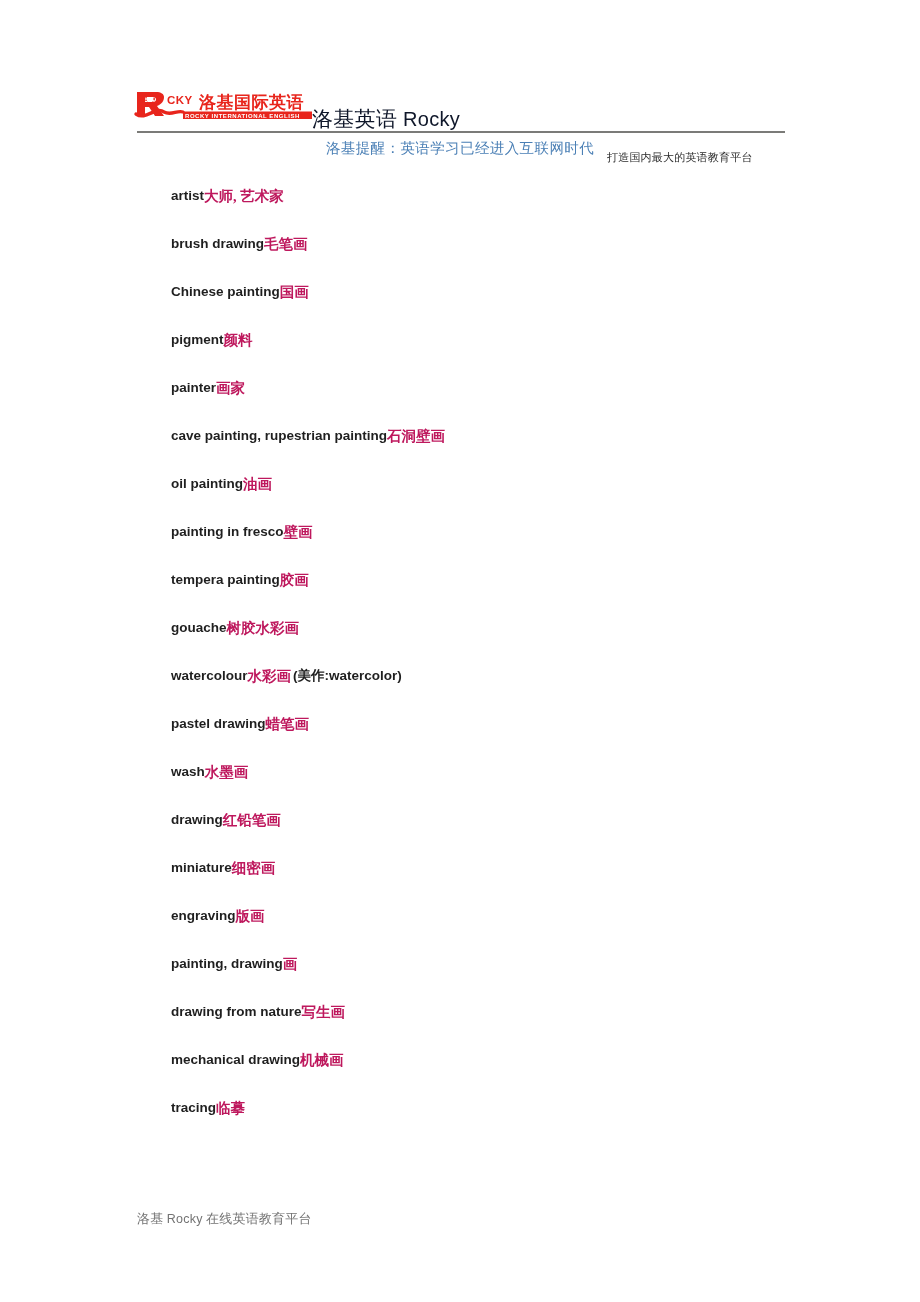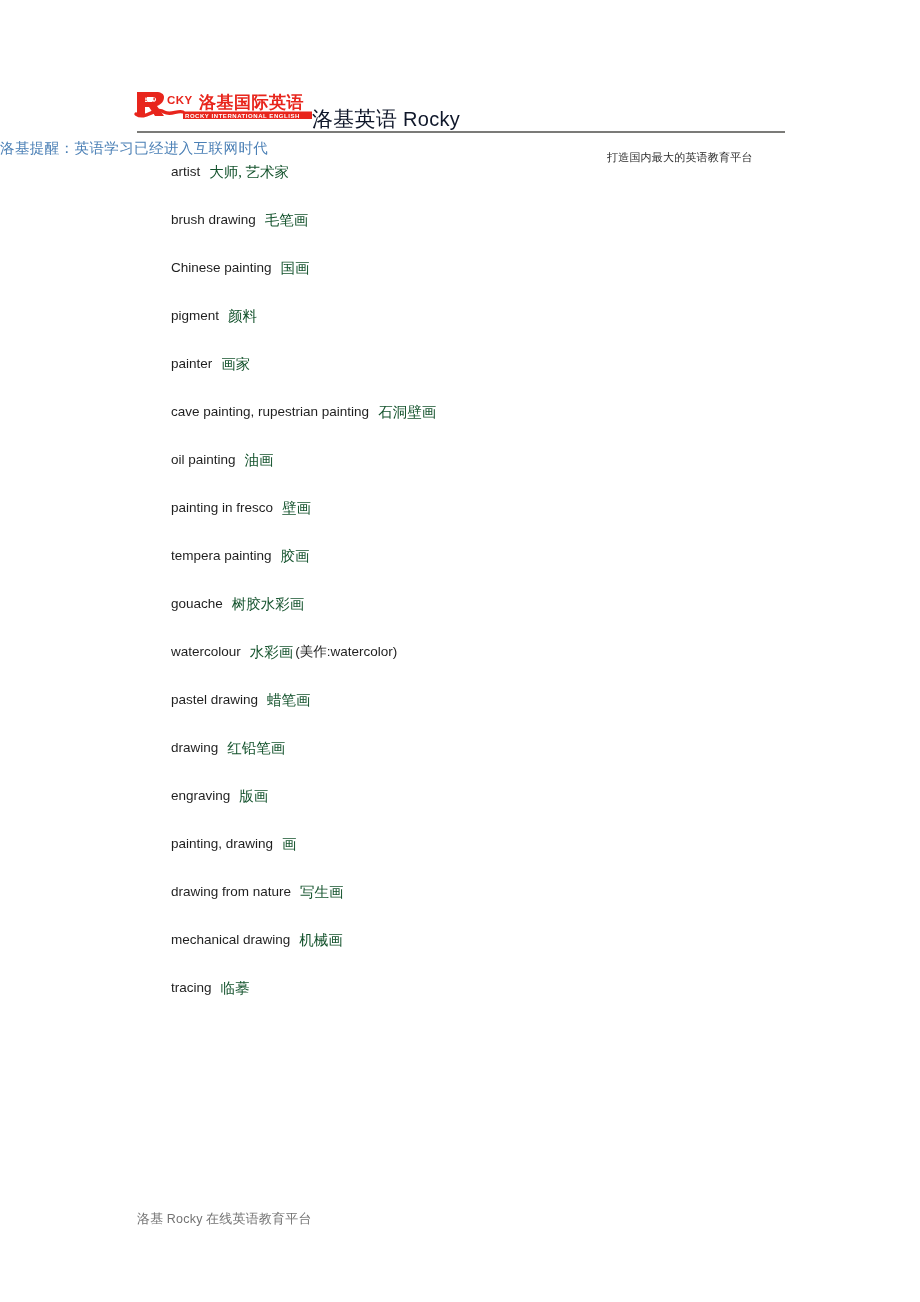--- a/index.html
+++ b/index.html
@@ -79,20 +79,21 @@
     width: 648px;
     height: 0;
     border-top: 2px solid #7b7b78;
   }
 
   .header-sub {
     position: absolute;
     left: 0;
     top: 138px;
     width: 920px;
+    text-align: center;
     font-family: "Liberation Serif", serif;
     font-size: 14.5px;
     line-height: 20px;
     color: #4a7fb5;
     letter-spacing: 0.4px;
   }
 
   
   .content {
     position: absolute;
@@ -101,32 +102,32 @@
     width: 620px;
   }
   .entry {
     height: 48px;
     line-height: 24px;
     font-family: "Liberation Sans", sans-serif;
     font-size: 13.5px;
     color: #1f1f1f;
     white-space: nowrap;
     display: flex;
-    align-items: flex-start;
+    align-items: flex-end;
+    font-weight: bold;
   }
   .entry .en {
     font-family: "Liberation Sans", sans-serif;
     font-size: 13.5px;
     color: #1f1f1f;
   }
   .entry .zh {
     font-family: "Liberation Serif", serif;
     font-size: 14.5px;
-    color: #14532d;
-    margin-left: 9px;
+    color: #be185d;
   }
   .entry .note {
     font-family: "Liberation Sans", sans-serif;
     font-size: 13.5px;
     color: #1f1f1f;
     margin-left: 2px;
   }
 
   
   .footer {
@@ -226,24 +227,32 @@
       <div class="entry">
         <span class="en">watercolour</span>
         <span class="zh">水彩画</span>
         <span class="note">(美作:watercolor)</span>
       </div>
       <div class="entry">
         <span class="en">pastel drawing</span>
         <span class="zh">蜡笔画</span>
       </div>
       <div class="entry">
+        <span class="en">wash</span>
+        <span class="zh">水墨画</span>
+      </div>
+      <div class="entry">
         <span class="en">drawing</span>
         <span class="zh">红铅笔画</span>
       </div>
       <div class="entry">
+        <span class="en">miniature</span>
+        <span class="zh">细密画</span>
+      </div>
+      <div class="entry">
         <span class="en">engraving</span>
         <span class="zh">版画</span>
       </div>
       <div class="entry">
         <span class="en">painting, drawing</span>
         <span class="zh">画</span>
       </div>
       <div class="entry">
         <span class="en">drawing from nature</span>
         <span class="zh">写生画</span>

